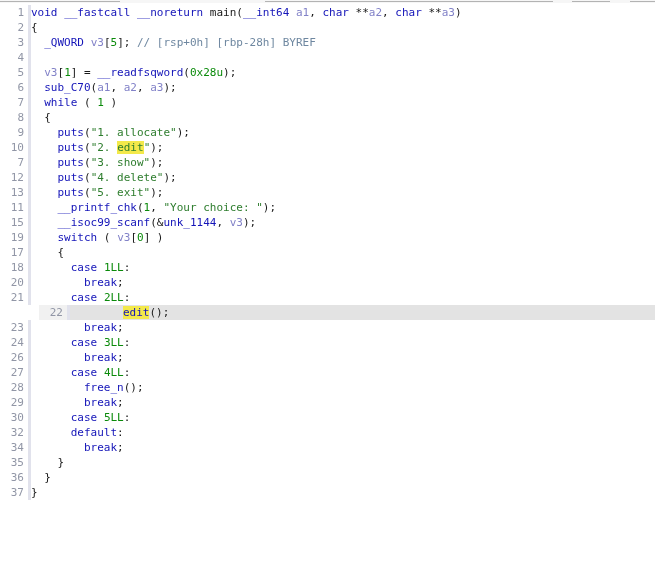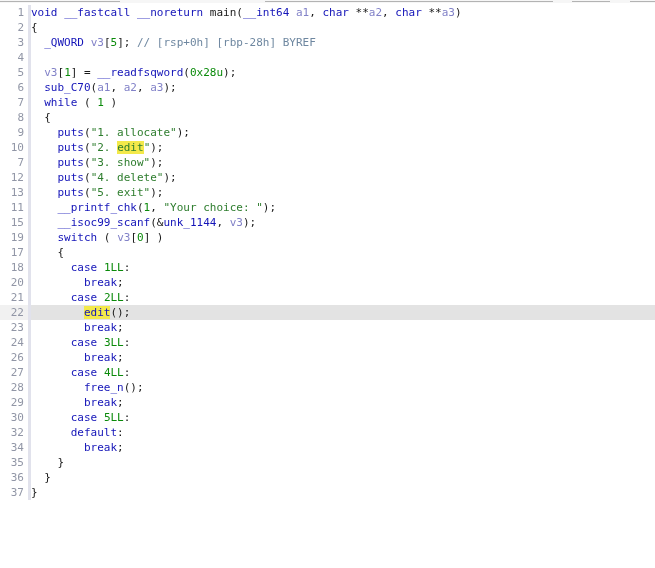--- a/index.html
+++ b/index.html
@@ -11,21 +11,21 @@
   .seg1{left:0;width:120px;}
   .seg2{left:265px;width:288px;}
   .seg3{left:572px;width:38px;}
   .seg4{left:630px;width:25px;}
 
   .editor{padding-top:2px;}
   .line{display:flex;height:15px;line-height:15px;}
   .gutter{flex:0 0 24px;width:24px;text-align:right;padding-right:4px;
           color:var(--ln);border-right:3px solid #e1e2ec;user-select:none;}
   .code{flex:1;padding-left:0;white-space:pre;color:var(--pln);}
-  .line.current{background:var(--cur);}
+  .line.current{background:var(--cur);margin-left:39px;}
   .line.current .gutter{background:#f1f1f1;}
 
   .tok{white-space:pre;}
   .c-p{color:var(--pln);}
   .c-b{color:var(--kw);}
   .c-v{color:var(--var);}
   .c-n{color:var(--num);}
   .c-s{color:var(--str);}
   .c-c{color:var(--com);}
   .c-h{background:var(--hl);}

